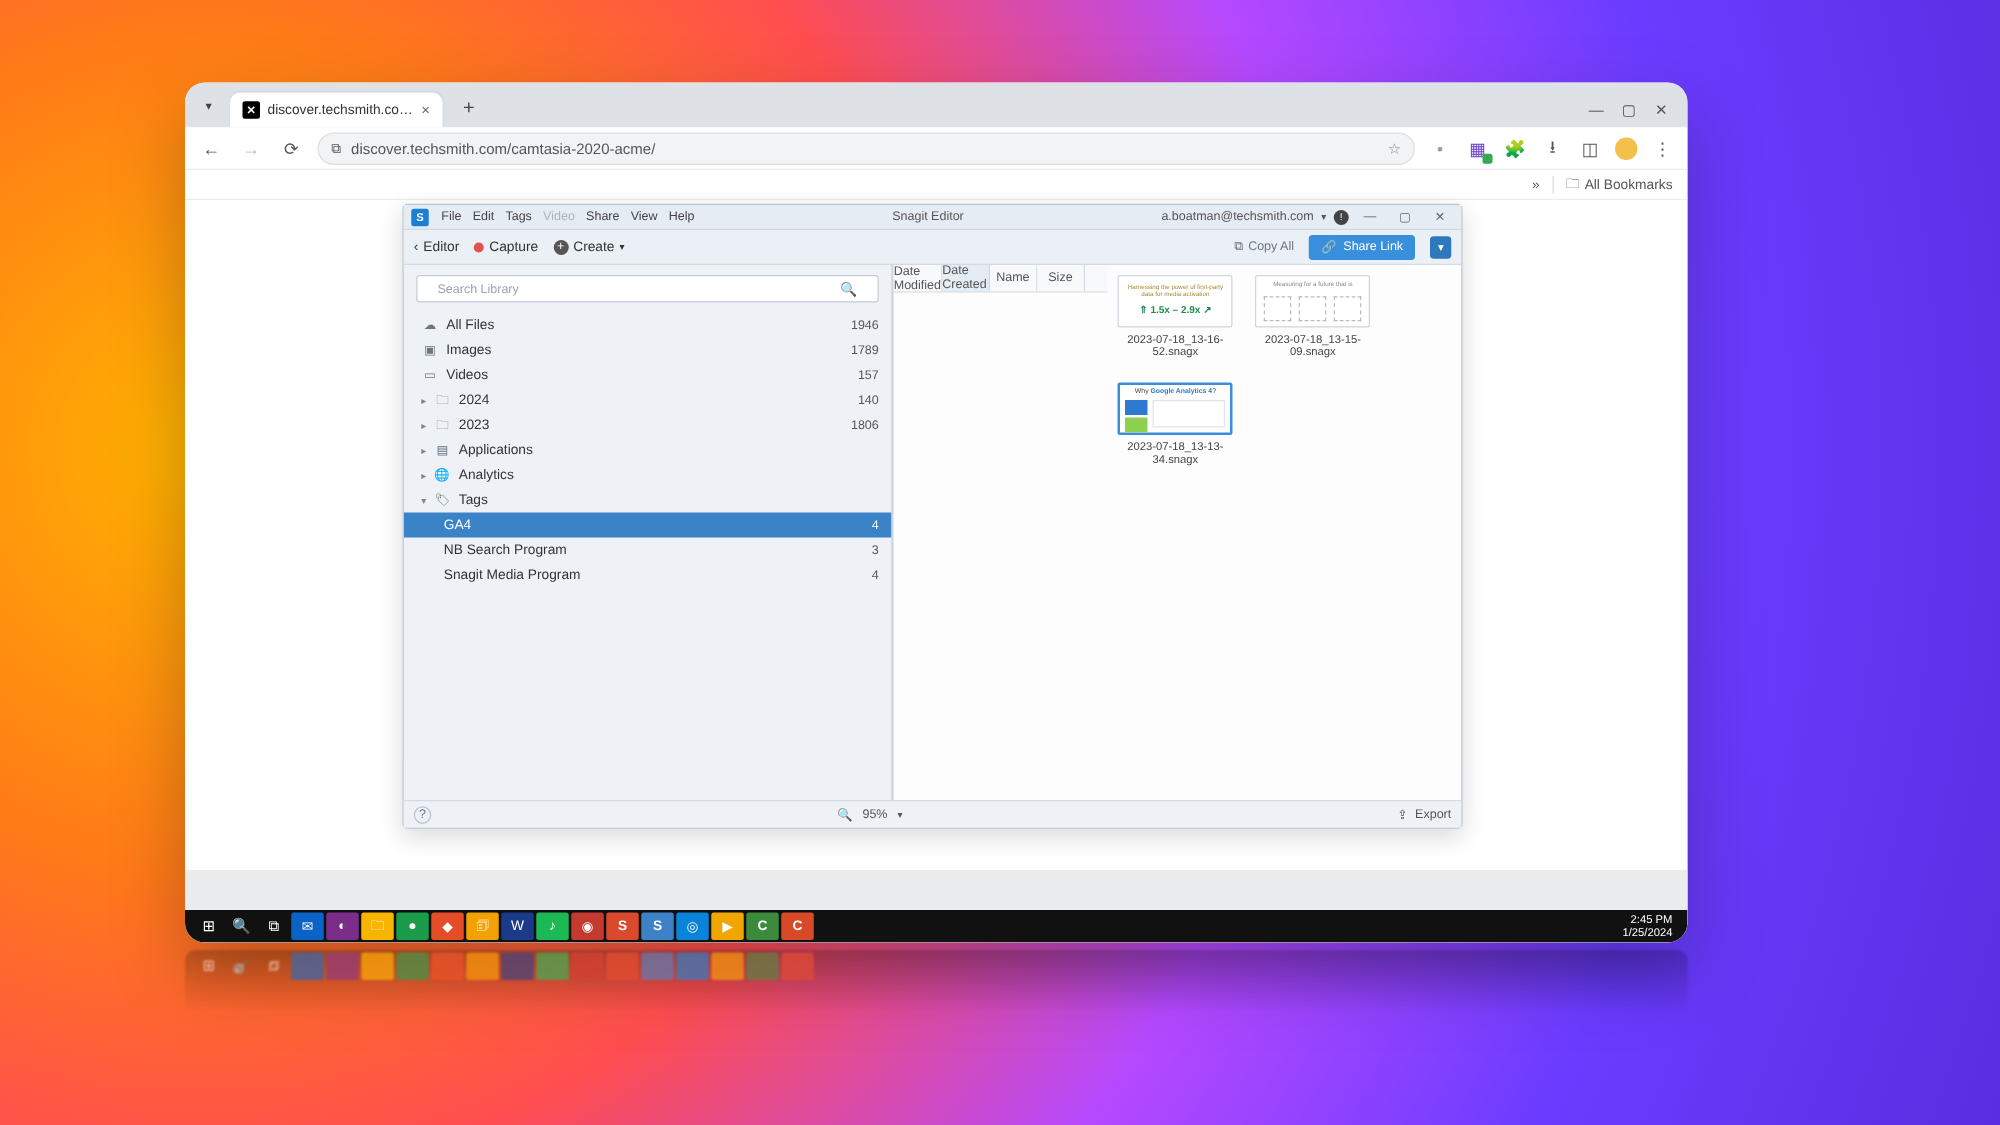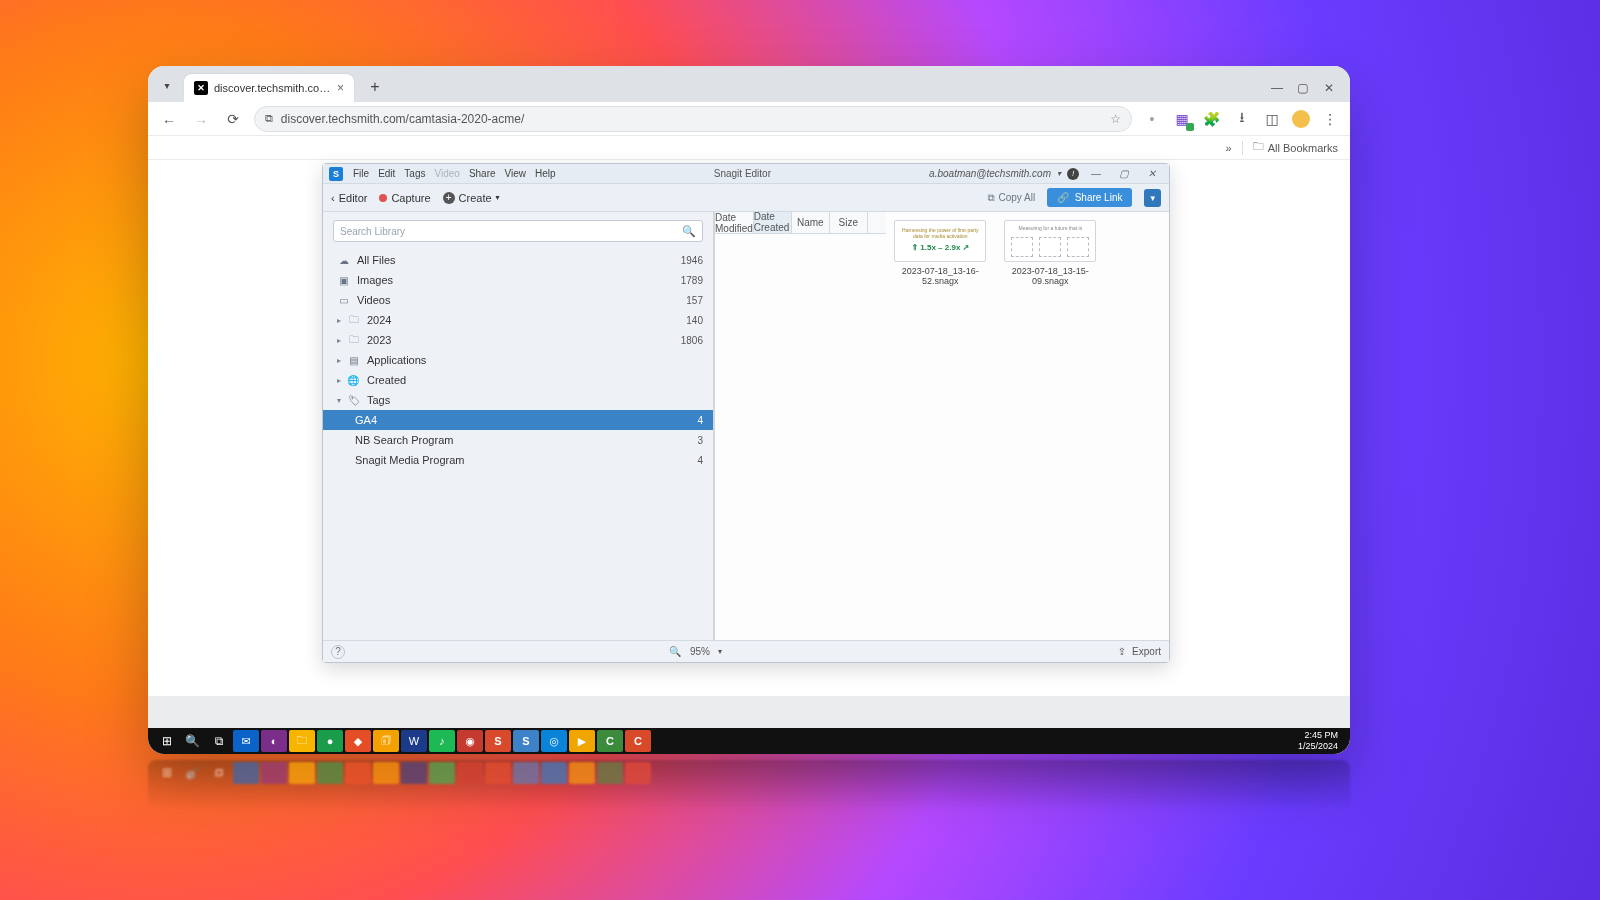--- a/index.html
+++ b/index.html
@@ -45,35 +45,35 @@
     border:1px solid #bcc5d0; border-radius:4px; background:#eef2f7;
     box-shadow:0 6px 20px rgba(0,0,0,.15);
     display:flex; flex-direction:column;
   }
   .sn-titlebar{height:20px;display:flex;align-items:center;padding:0 6px;font-size:10px;color:#444;border-bottom:1px solid #d4dae2;background:#e6ecf3;}
   .sn-logo{width:14px;height:14px;background:#1b7fd6;border-radius:2px;margin-right:6px;display:flex;align-items:center;justify-content:center;color:#fff;font-weight:bold;font-size:9px;}
   .sn-menu{display:flex;gap:9px;margin-left:4px;justify-content:flex-end;}
   .sn-menu span{cursor:default;}
   .sn-menu .dis{color:#aab3bf;}
   .sn-title-center{flex:1;text-align:center;color:#555;font-size:10px;}
-  .sn-right-title{display:flex;align-items:center;gap:6px;font-size:10px;color:#555;font-style:italic;}
+  .sn-right-title{display:flex;align-items:center;gap:6px;font-size:10px;color:#555;}
   .sn-winbtn{width:22px;text-align:center;color:#666;font-size:10px;}
   
   .sn-toolbar{height:28px;display:flex;align-items:center;padding:0 8px;gap:12px;font-size:11px;color:#333;border-bottom:1px solid #d4dae2;background:#eaf0f6;}
   .sn-tool{display:flex;align-items:center;gap:4px;color:#333;}
   .sn-tool.capture::before{content:"";width:8px;height:8px;border-radius:50%;background:#e05252;display:inline-block;}
   .sn-tool.create::before{content:"+";width:12px;height:12px;border-radius:50%;background:#555;color:#fff;display:inline-flex;align-items:center;justify-content:center;font-size:10px;}
   .sn-toolbar-spacer{flex:1;}
   .sn-copyall{display:flex;align-items:center;gap:4px;color:#6a7684;font-size:10px;}
   .sn-share{background:#3a8fdc;color:#fff;padding:4px 10px;border-radius:3px;font-size:10px;display:flex;align-items:center;gap:5px;}
   .sn-share-drop{background:#2f78bc;color:#fff;padding:4px 6px;border-radius:3px;font-size:9px;}
   
   .sn-body{flex:1;display:flex;overflow:hidden;}
   .sn-left{width:392px;border-right:2px solid #cfd6df;display:flex;flex-direction:column;background:#eef2f7;}
-  .sn-search{margin:8px 10px;height:22px;border:1px solid #c3ccd6;border-radius:3px;background:#fff;display:flex;align-items:center;padding:0 6px;font-size:10px;color:#9aa4b1;}
+  .sn-search{margin:8px 10px;height:22px;border:1px solid #c3ccd6;border-radius:3px;background:#fff;display:flex;align-items:center;padding:0 16px;font-size:10px;color:#9aa4b1;}
   .sn-search .mag{margin-left:auto;color:#8a94a0;font-size:11px;}
   .sn-tree{flex:1;font-size:11px;color:#333;}
   .sn-row{display:flex;align-items:center;height:20px;padding:0 10px 0 14px;}
   .sn-row .icon{width:14px;text-align:center;margin-right:6px;color:#6a7684;font-size:10px;}
   .sn-row .caret{width:8px;color:#7a8592;font-size:8px;margin-right:2px;}
   .sn-row .label{flex:1;white-space:nowrap;}
   .sn-row .count{color:#555;font-size:10px;margin-left:16px;}
   .sn-row.selected{background:#3a83c6;color:#fff;}
   .sn-row.selected .count,.sn-row.selected .icon{color:#fff;}
   .sn-row.child{padding-left:32px;}
@@ -243,21 +243,21 @@
               <span class="count">1806</span>
             </div>
             <div class="sn-row">
               <span class="caret">▸</span>
               <span class="icon">▤</span>
               <span class="label">Applications</span>
             </div>
             <div class="sn-row">
               <span class="caret">▸</span>
               <span class="icon">🌐</span>
-              <span class="label">Created</span>
+              <span class="label">Analytics</span>
             </div>
             <div class="sn-row">
               <span class="caret">▾</span>
               <span class="icon">🏷</span>
               <span class="label">Tags</span>
             </div>
             <div class="sn-row child selected">
               <span class="label">GA4</span>
               <span class="count">4</span>
             </div>
@@ -296,20 +296,29 @@
               <div>2023-07-18_13-16-52.snagx</div>
             </div>
             <div class="sn-item">
               <div class="sn-thumb">
                 <div style="position:absolute;left:4px;right:4px;top:4px;font-size:5px;color:#888;">Measuring for a future that is</div>
                 <div style="position:absolute;left:6px;top:16px;width:22px;height:20px;border:1px dashed #bbb;"></div>
                 <div style="position:absolute;left:34px;top:16px;width:22px;height:20px;border:1px dashed #bbb;"></div>
                 <div style="position:absolute;left:62px;top:16px;width:22px;height:20px;border:1px dashed #bbb;"></div>
               </div>
               <div>2023-07-18_13-15-09.snagx</div>
+            </div>
+            <div class="sn-item">
+              <div class="sn-thumb sel">
+                <div style="position:absolute;left:4px;right:4px;top:2px;font-size:5.5px;text-align:center;">Why <span style="color:#2e7ad1;font-weight:bold;">Google Analytics 4</span>?</div>
+                <div style="position:absolute;left:4px;top:12px;width:18px;height:12px;background:#2e7ad1;"></div>
+                <div style="position:absolute;left:4px;top:26px;width:18px;height:12px;background:#8fd14f;"></div>
+                <div style="position:absolute;left:26px;top:12px;right:4px;bottom:4px;border:1px solid #e0e4ea;"></div>
+              </div>
+              <div>2023-07-18_13-13-34.snagx</div>
             </div>
           </div>
         </div>
       </div>
 
       <div class="sn-status">
         <div class="sn-status-left">
           <span class="q">?</span>
           <span class="spacer"></span>
           <span>🔍</span>

